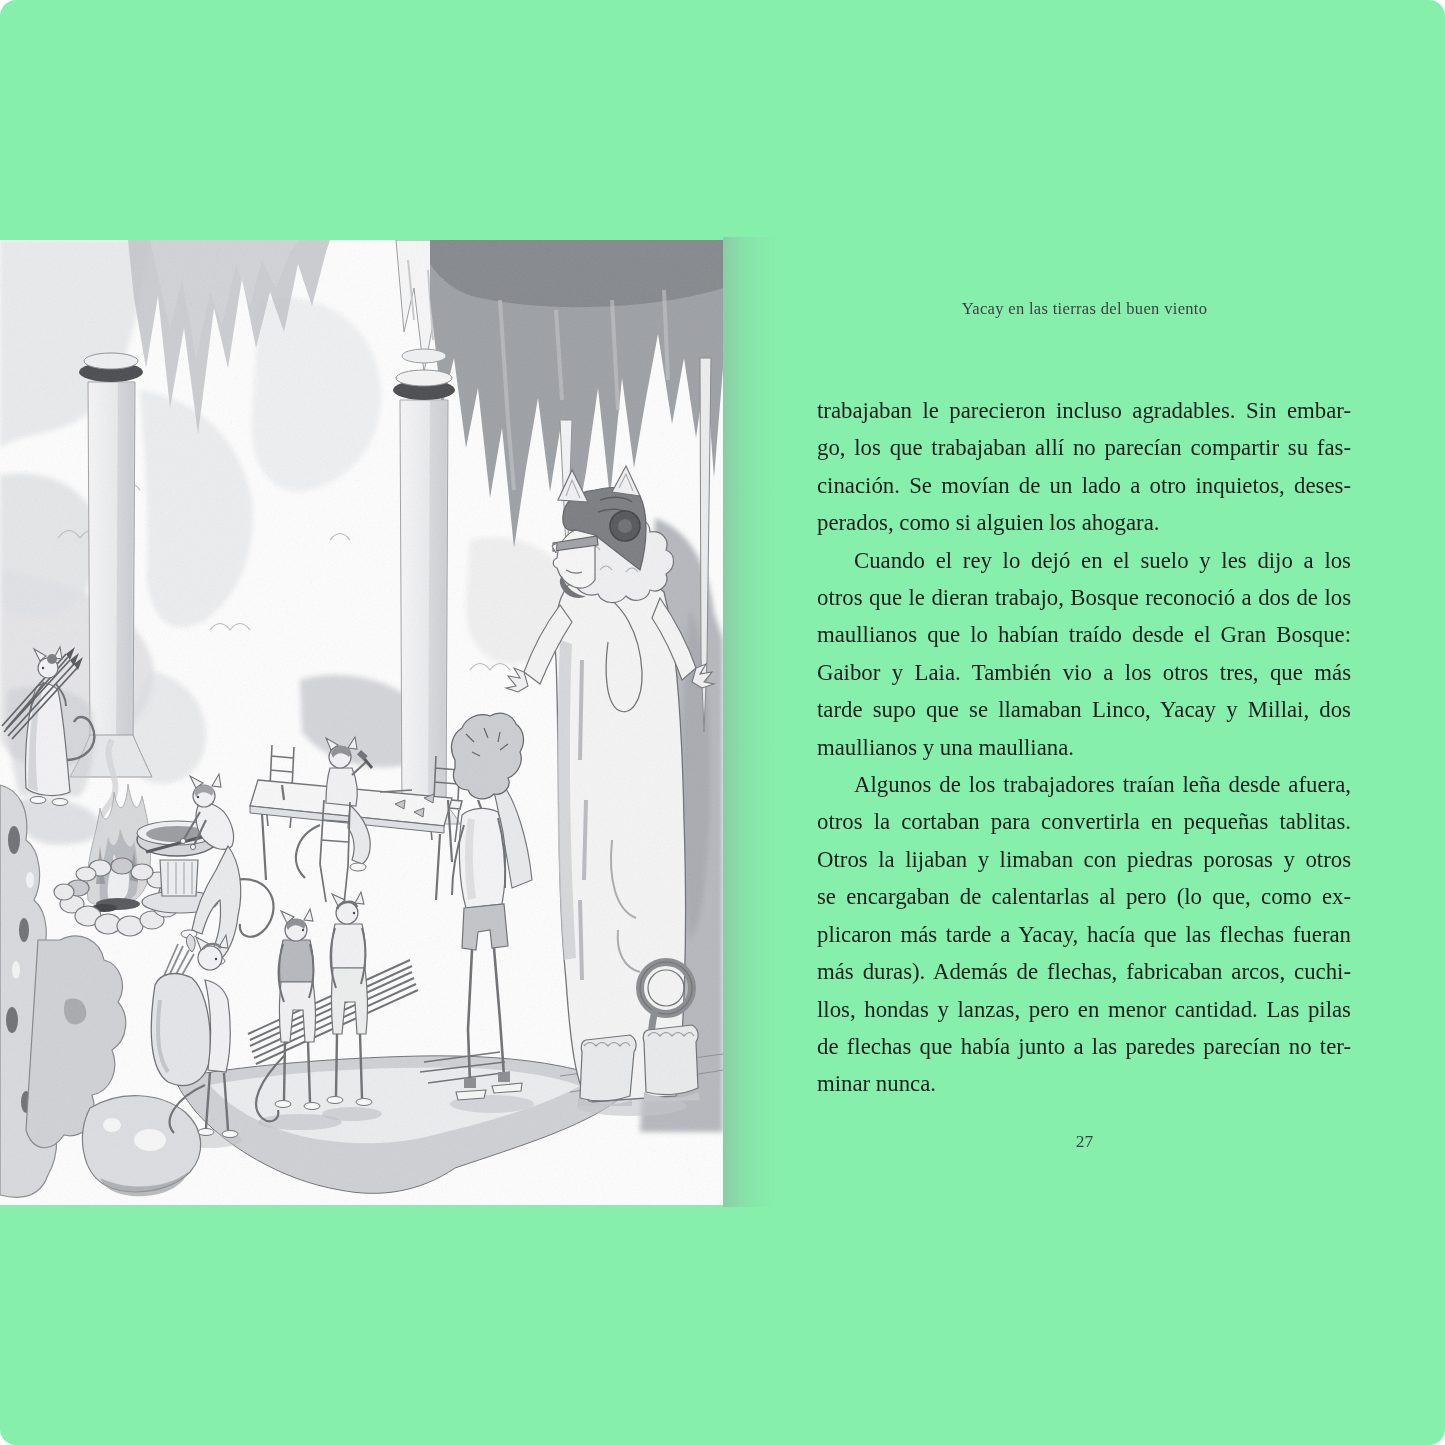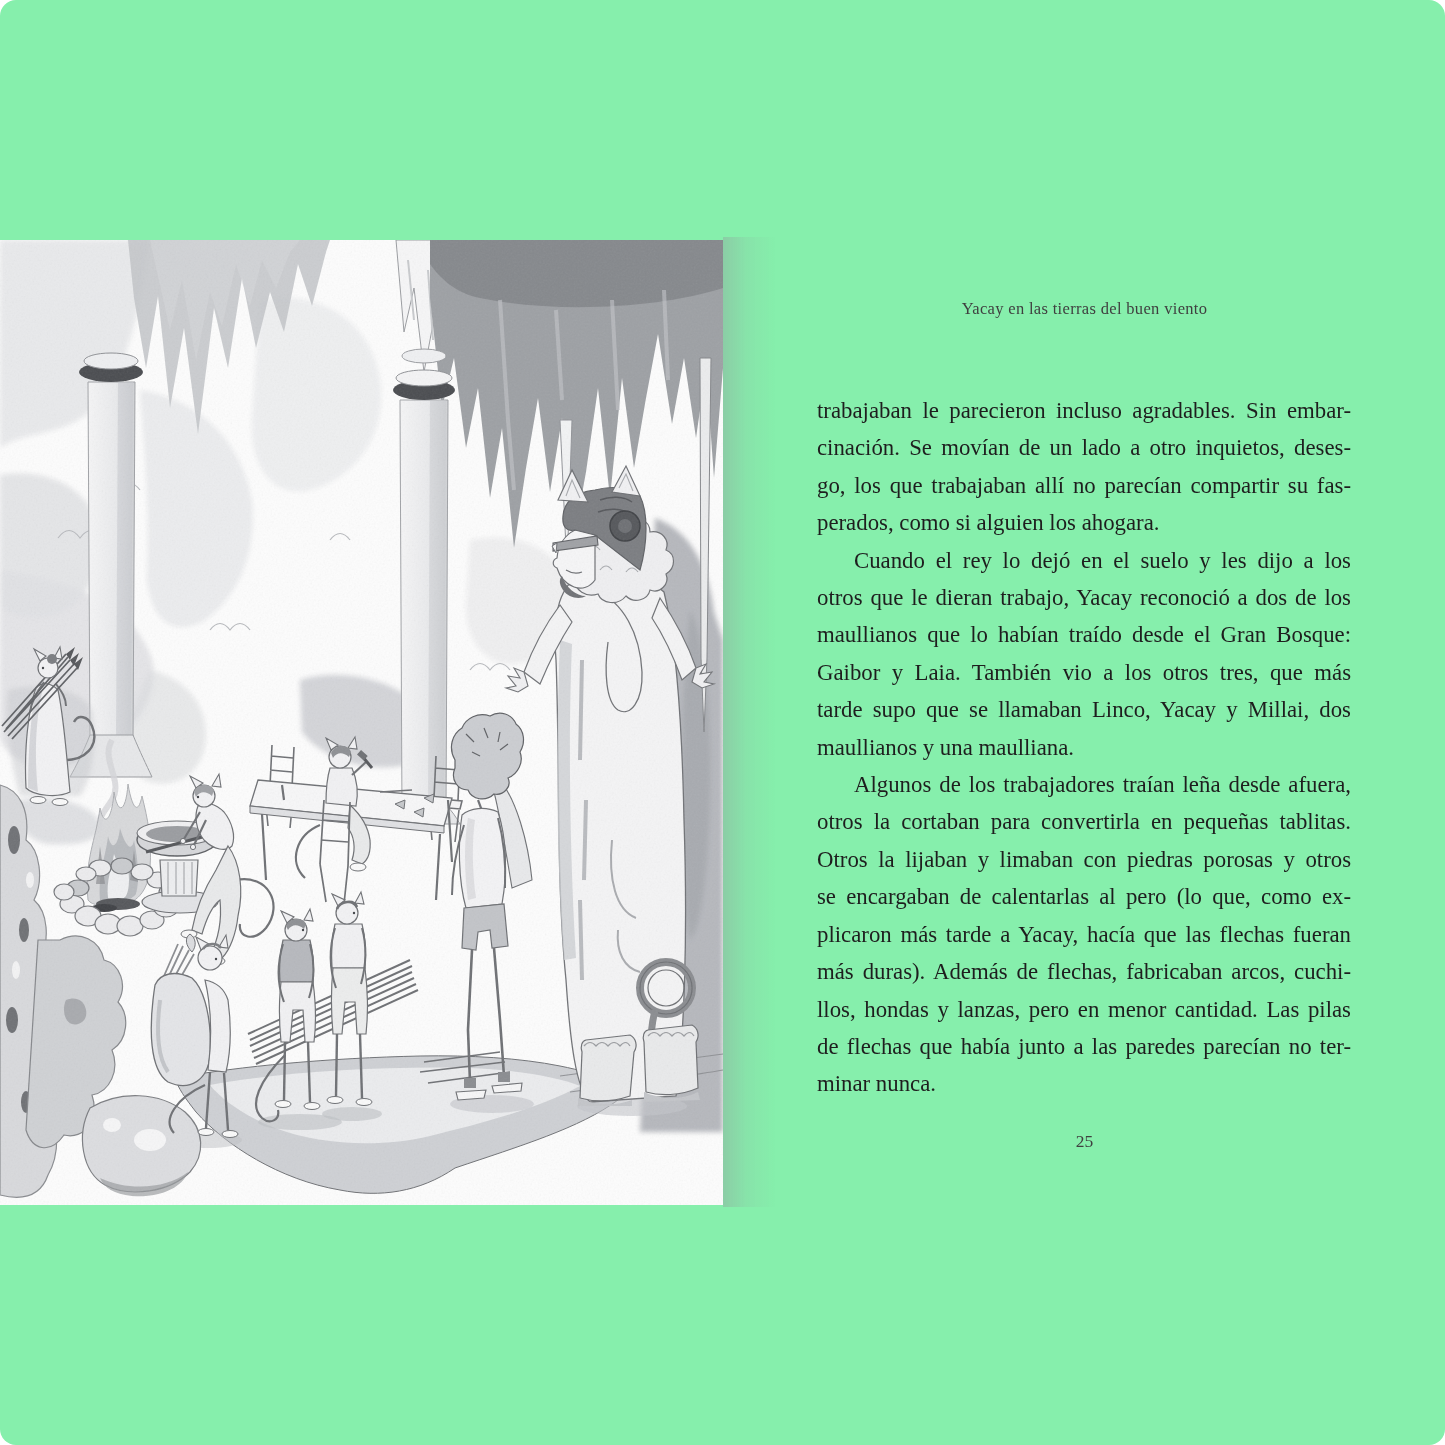--- a/index.html
+++ b/index.html
@@ -332,35 +332,35 @@
       <rect width="723" height="965" filter="url(#grain)"></rect>
     </svg>
   </div>
 
   <div id="gutter"></div>
 
   <div class="runhead">Yacay en las tierras del buen viento</div>
 
   <div class="textblock">
     <div class="ln">trabajaban le parecieron incluso agradables. Sin embar-</div>
+    <div class="ln">go, los que trabajaban allí no parecían compartir su fas-</div>
     <div class="ln">cinación. Se movían de un lado a otro inquietos, deses-</div>
-    <div class="ln">go, los que trabajaban allí no parecían compartir su fas-</div>
     <div class="ln end">perados, como si alguien los ahogara.</div>
     <div class="ln in">Cuando el rey lo dejó en el suelo y les dijo a los</div>
-    <div class="ln">otros que le dieran trabajo, Yacay reconoció a dos de los</div>
+    <div class="ln">otros que le dieran trabajo, Bosque reconoció a dos de los</div>
     <div class="ln">maullianos que lo habían traído desde el Gran Bosque:</div>
     <div class="ln">Gaibor y Laia. También vio a los otros tres, que más</div>
     <div class="ln">tarde supo que se llamaban Linco, Yacay y Millai, dos</div>
     <div class="ln end">maullianos y una maulliana.</div>
     <div class="ln in">Algunos de los trabajadores traían leña desde afuera,</div>
     <div class="ln">otros la cortaban para convertirla en pequeñas tablitas.</div>
     <div class="ln">Otros la lijaban y limaban con piedras porosas y otros</div>
     <div class="ln">se encargaban de calentarlas al pero (lo que, como ex-</div>
     <div class="ln">plicaron más tarde a Yacay, hacía que las flechas fueran</div>
     <div class="ln">más duras). Además de flechas, fabricaban arcos, cuchi-</div>
     <div class="ln">llos, hondas y lanzas, pero en menor cantidad. Las pilas</div>
     <div class="ln">de flechas que había junto a las paredes parecían no ter-</div>
     <div class="ln end">minar nunca.</div>
   </div>
 
-  <div class="folio">25</div>
+  <div class="folio">27</div>
 
 </div>
 
 </body></html>

